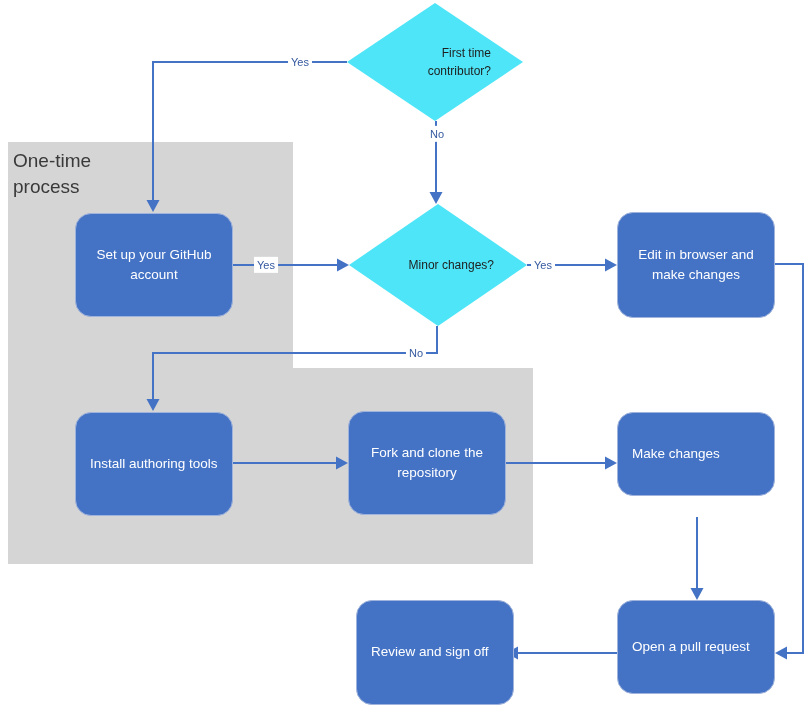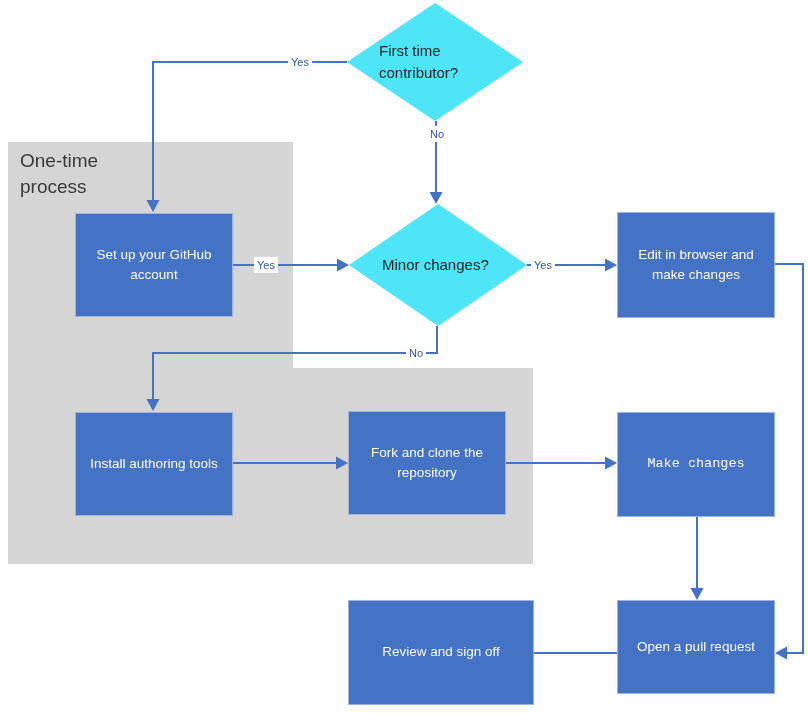--- a/index.html
+++ b/index.html
@@ -28,55 +28,55 @@
     overflow:hidden;
   }
   .region{
     position:absolute;
     background:var(--region-fill);
   }
   .region-a{left:8px;top:142px;width:285px;height:226px;}
   .region-b{left:8px;top:368px;width:525px;height:196px;}
   .region-label{
     position:absolute;
-    left:20px;top:148px;width:110px;
+    left:13px;top:148px;width:110px;
     font-size:19px;line-height:26px;
     color:var(--region-label-text);
   }
   svg.connectors{
     position:absolute;left:0;top:0;width:808px;height:713px;
   }
   svg.connectors path{
     fill:none;
     stroke:var(--connector-stroke);
     stroke-width:2;
   }
   svg.connectors polygon{
     fill:var(--connector-stroke);
     stroke:none;
   }
   .process{
     position:absolute;
     background:var(--process-fill);
     border:1px solid var(--process-border);
-    border-radius:0;
+    border-radius:16px;
     color:var(--process-text);
     font-size:13.5px;
     line-height:1.5;
-    display:flex;align-items:center;justify-content:center;
+    display:flex;align-items:center;
     text-align:center;
     box-sizing:border-box;
     padding:6px 14px;
   }
   .decision{
     position:absolute;
     display:flex;align-items:center;justify-content:center;
-    text-align:left;
+    text-align:right;
     color:var(--decision-text);
-    font-size:15px;
+    font-size:12px;
     line-height:1.5;
   }
   .decision .shape{
     position:absolute;inset:0;
     background:var(--decision-fill);
     clip-path:polygon(50% 0, 100% 50%, 50% 100%, 0 50%);
   }
   .decision .decision-text{
     position:relative;
     width:112px;
@@ -158,27 +158,27 @@
   </div>
   <div class="process" style="left:75px;top:412px;width:158px;height:104px;">
     <span>Install authoring tools</span>
   </div>
   <div class="process" style="left:617px;top:212px;width:158px;height:106px;">
     <span>Edit in browser and make changes</span>
   </div>
   <div class="process" style="left:348px;top:411px;width:158px;height:104px;">
     <span>Fork and clone the repository</span>
   </div>
-  <div class="process" style="left:617px;top:412px;width:158px;height:105px;font-family:Liberation Mono, monospace;">
+  <div class="process" style="left:617px;top:412px;width:158px;height:84px;">
     <span>Make changes</span>
   </div>
   <div class="process" style="left:617px;top:600px;width:158px;height:94px;">
     <span>Open a pull request</span>
   </div>
-  <div class="process" style="left:348px;top:600px;width:186px;height:105px;">
+  <div class="process" style="left:356px;top:600px;width:158px;height:105px;">
     <span>Review and sign off</span>
   </div>
 
   <div class="edge-label" style="left:300px;top:62px;">Yes</div>
   <div class="edge-label" style="left:437px;top:134px;">No</div>
   <div class="edge-label" style="left:266px;top:265px;">Yes</div>
   <div class="edge-label" style="left:543px;top:265px;">Yes</div>
   <div class="edge-label" style="left:416px;top:353px;">No</div>
 
 </div>

